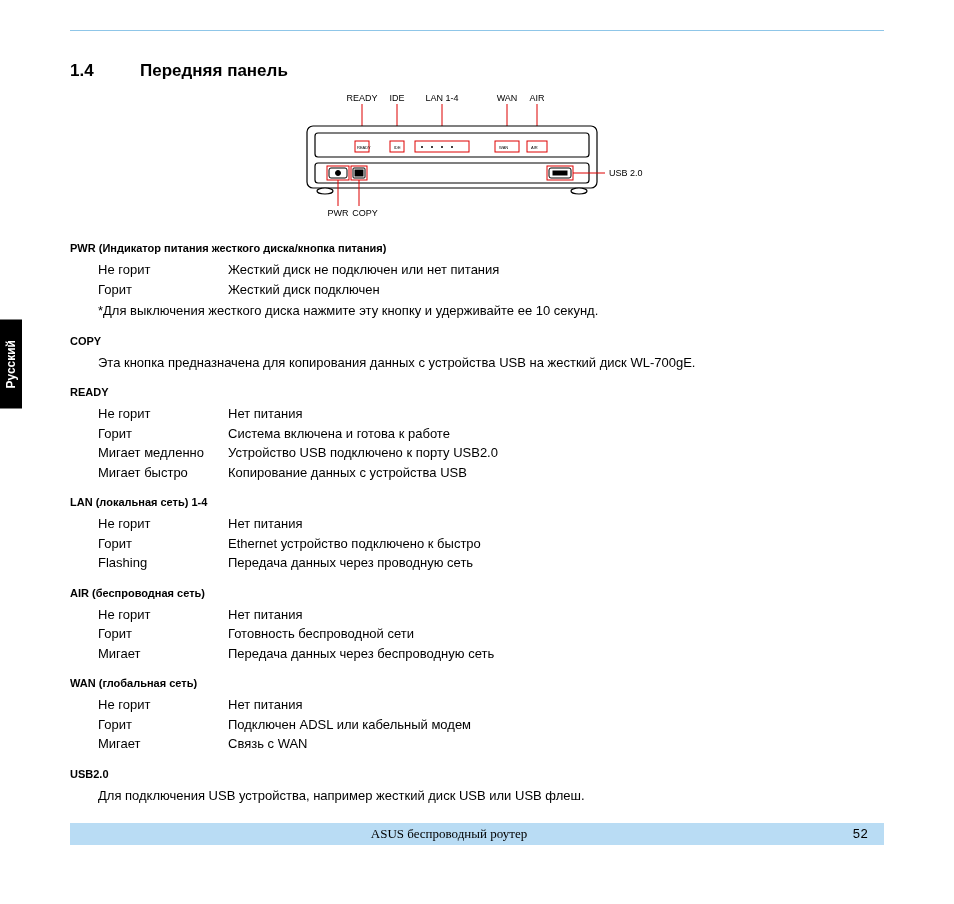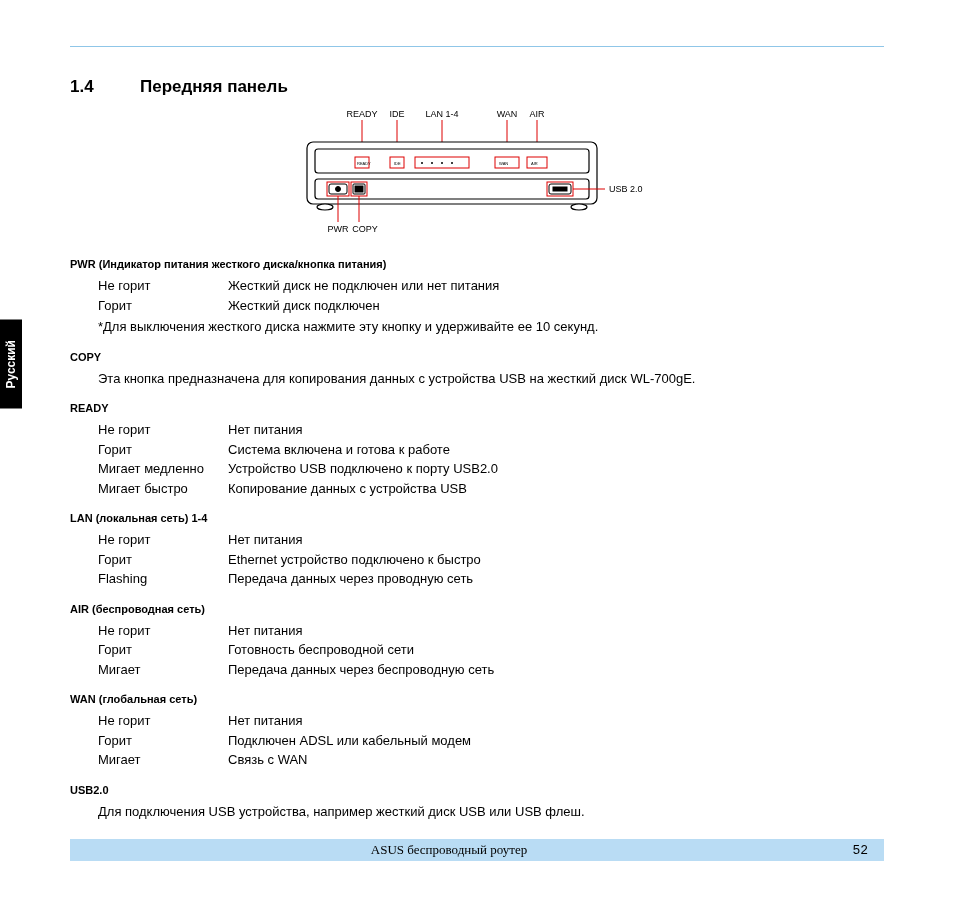--- a/index.html
+++ b/index.html
@@ -5,21 +5,21 @@
   body {
     margin: 0;
     padding: 0;
     font-family: Arial, Helvetica, sans-serif;
     font-size: 13px;
     color: #000;
     background: #fff;
     width: 954px;
   }
   .page {
-    padding: 46px 70px 20px 70px;
+    padding: 30px 70px 20px 70px;
     position: relative;
   }
   .top-rule {
     border-top: 1px solid #8fc6e8;
     margin: 0 0 30px 0;
   }
   .side-tab {
     position: absolute;
     left: 0;
     top: 320px;

